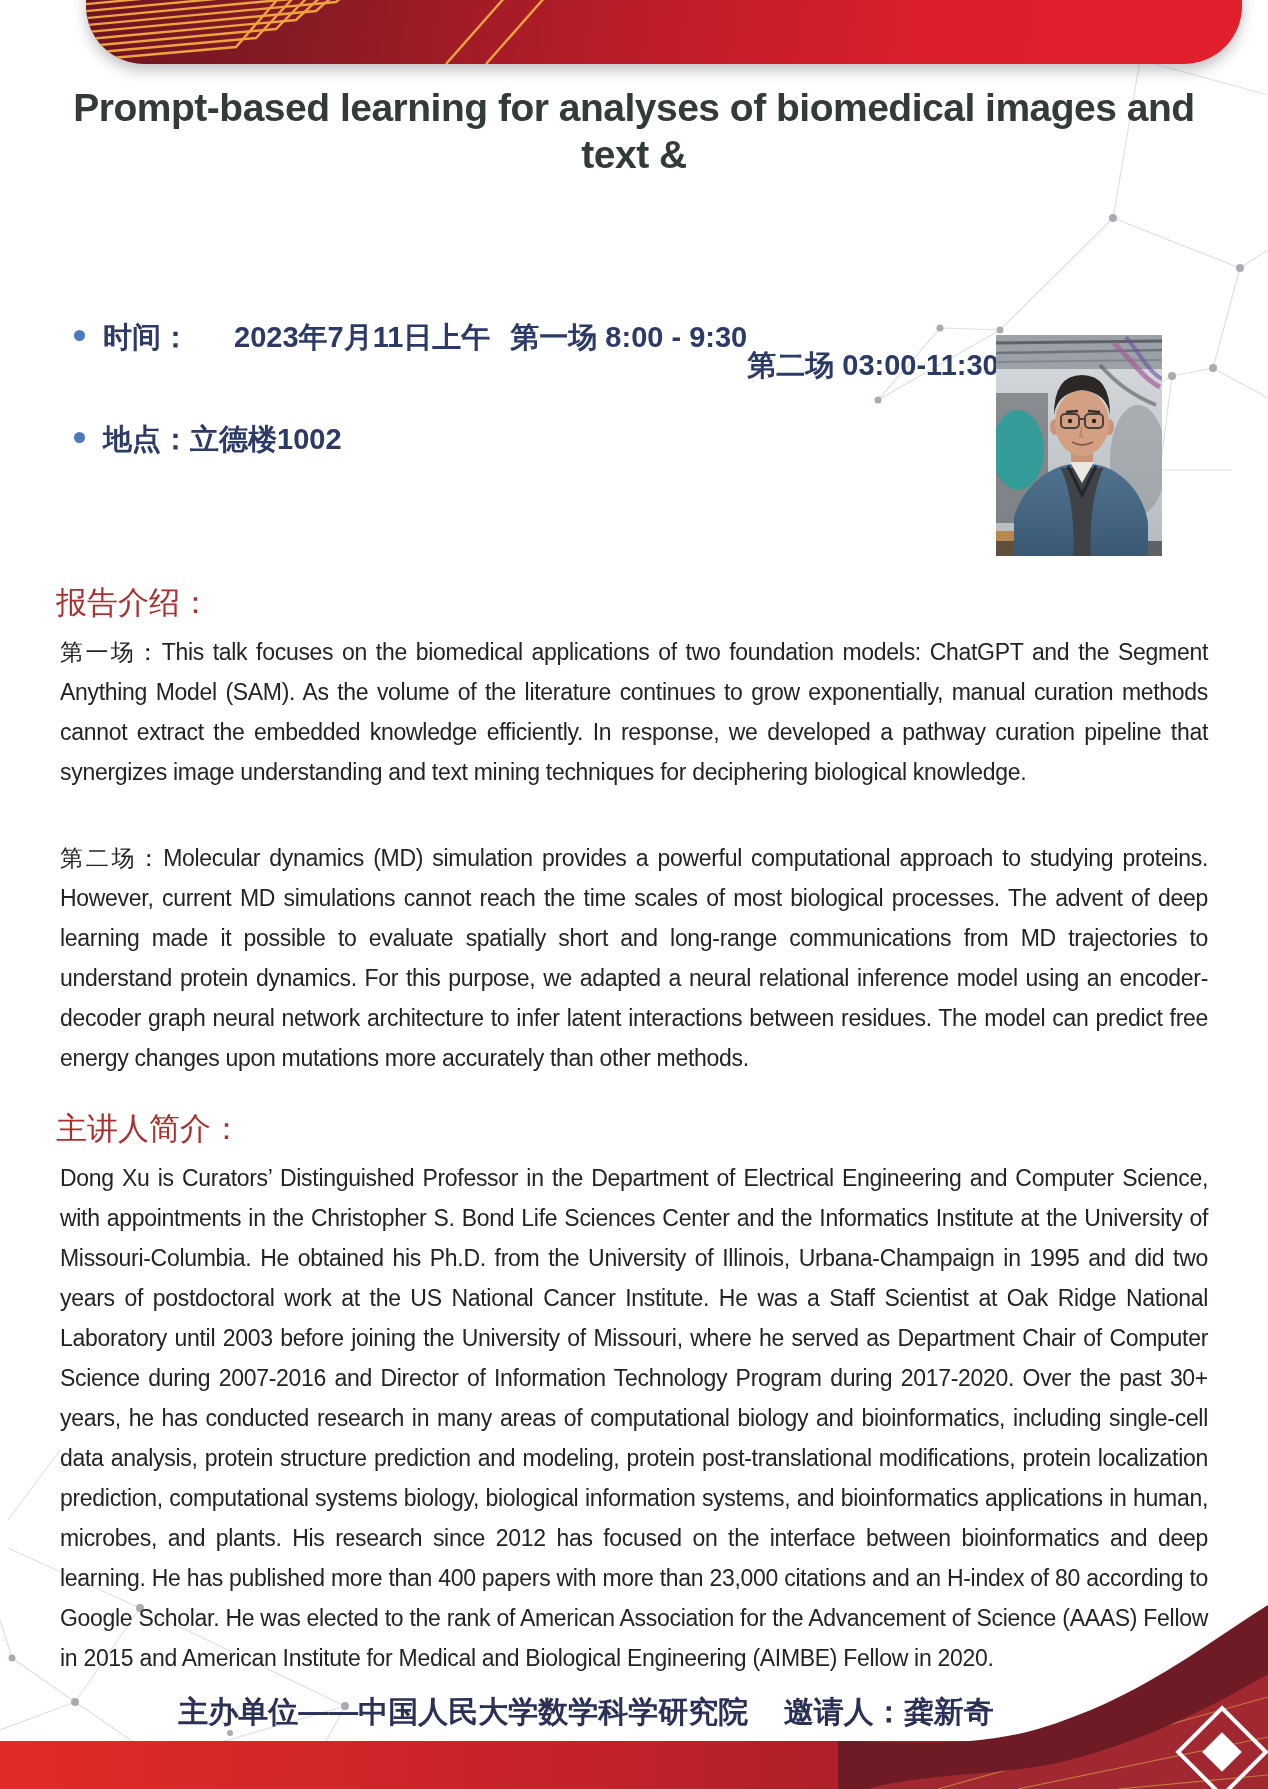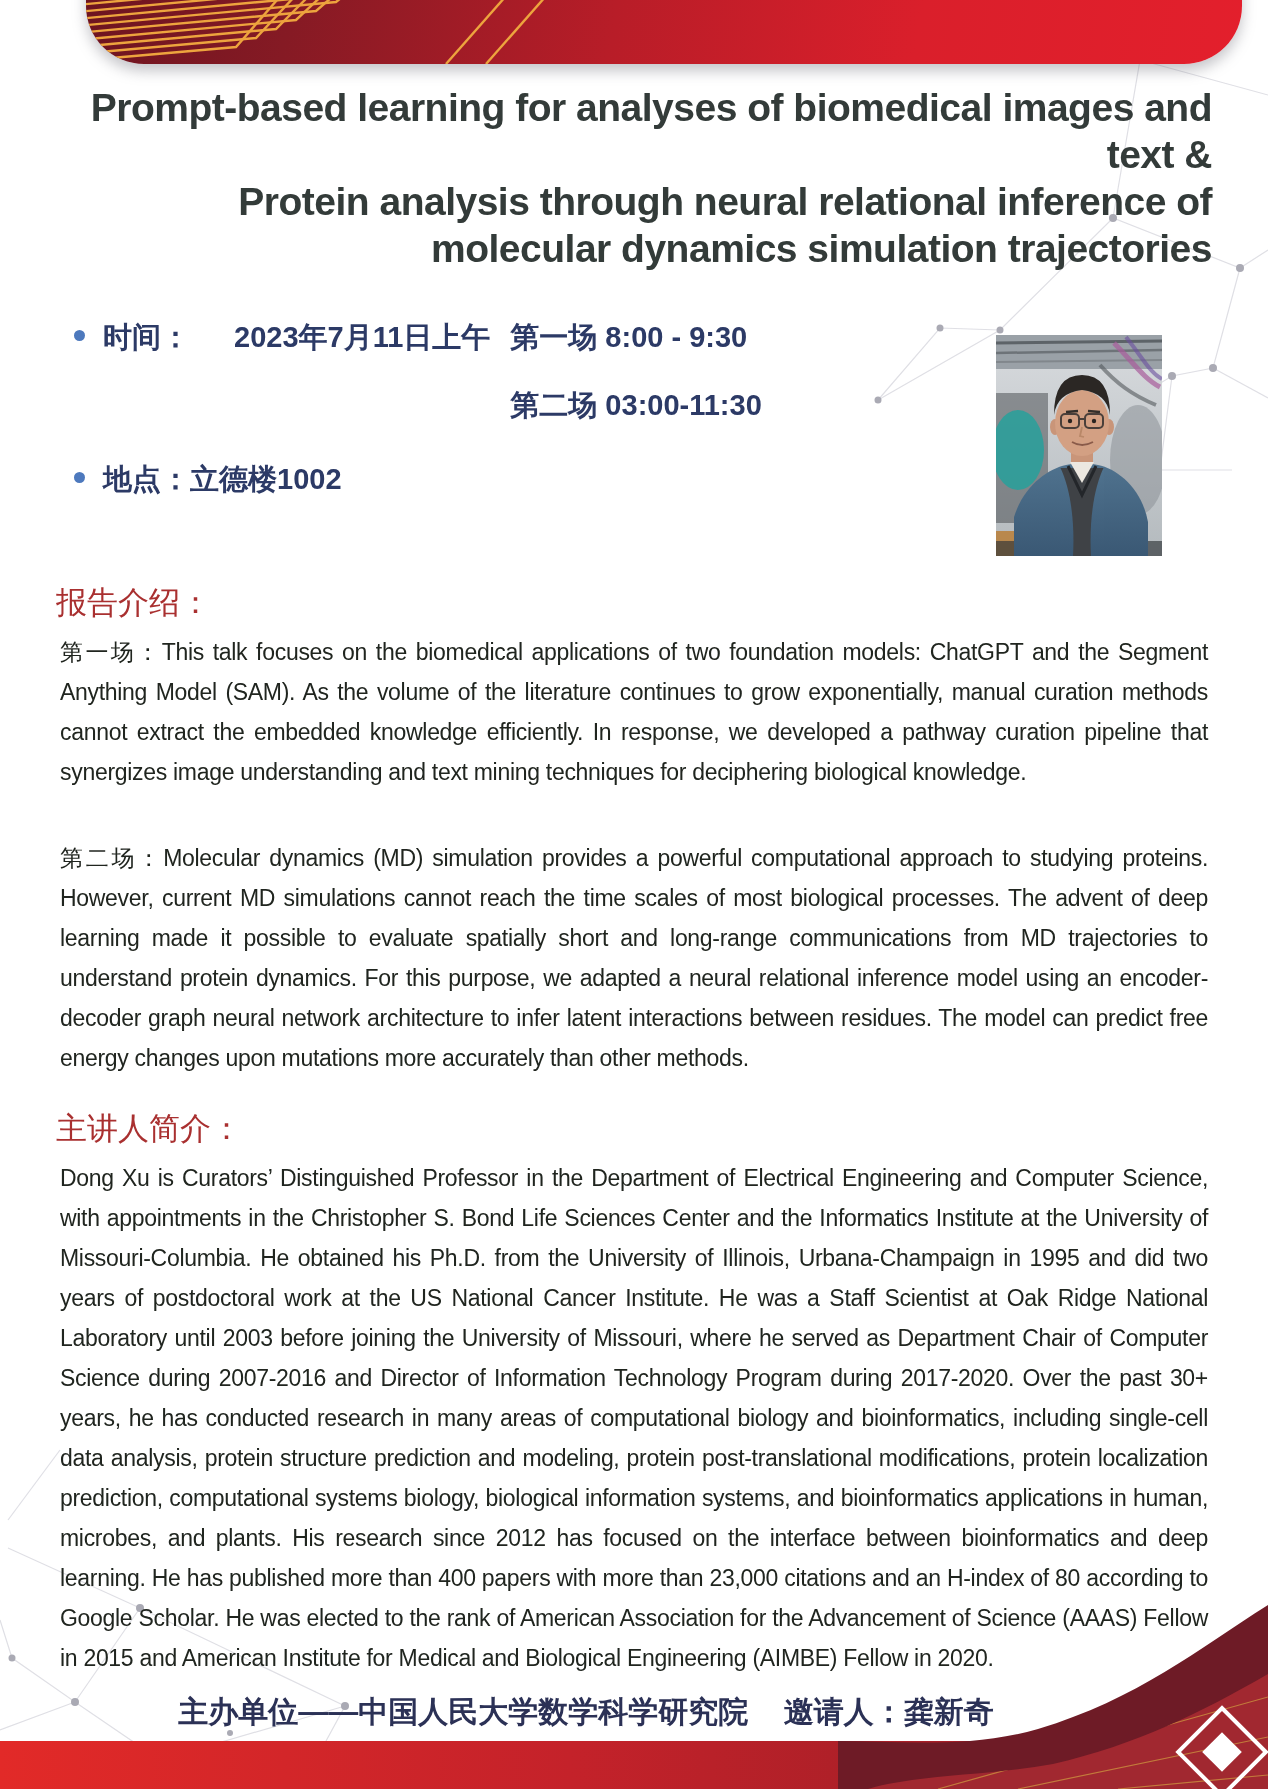--- a/index.html
+++ b/index.html
@@ -19,29 +19,29 @@
     border-radius:18px 18px 58px 58px;
     background:linear-gradient(100deg,#6d1420 0%,#851a24 18%,#b81d28 46%,#da1f2b 72%,#e31f2c 100%);
     box-shadow:0 7px 14px rgba(110,110,120,0.40);
     overflow:hidden;
   }
 
   .content { position:absolute; inset:0; z-index:3; }
 
   .title {
     position:absolute; top:84px; left:56px; right:56px;
-    text-align:right; font-weight:bold; font-size:39px; line-height:47px;
+    text-align:center; font-weight:bold; font-size:39px; line-height:47px;
     letter-spacing:-0.5px; color:#333b39;
   }
 
   .info { position:absolute; top:318px; left:66px; font-weight:bold; font-size:29px; color:#2c3a66; }
   .info-row { display:flex; align-items:flex-start; margin-bottom:34px; }
   .dot { width:11px; height:11px; border-radius:50%; background:#4d79bd; margin:12px 18px 0 8px; flex:none; }
   .info-date { margin-right:20px;margin-left:44px; }
-  .sessions { display:flex; flex-direction:column; }
+  .sessions { display:flex; flex-direction:row; }
   .sessions .s2 { margin-top:28px; }
 
   .main { position:absolute; top:584px; left:56px; right:56px; }
   .section-heading { color:#a93030; font-size:31px; font-weight:normal; line-height:38px; margin:0 0 10px 0; }
   .body-text {
     color:#20251f; font-size:23px; line-height:40px; letter-spacing:-0.3px;
     text-align:justify; margin:4px;
   }
   .para-gap { height:38px; }
   .bio-heading { margin-top:32px; }
@@ -112,21 +112,20 @@
       <path d="M360,106 L480,-30"></path>
       <path d="M400,106 L520,-30"></path>
     </g>
   </svg>
 </div>
 
 <div class="content">
 
   <div class="title">
     <div>Prompt-based learning for analyses of biomedical images and text &amp;</div>
-    <div>Protein analysis through neural relational inference of molecular dynamics simulation trajectories</div>
   </div>
 
   <div class="info">
     <div class="info-row">
       <span class="dot"></span>
       <span>时间：</span>
       <span class="info-date">2023年7月11日上午</span>
       <span class="sessions">
         <span class="s1">第一场 8:00 - 9:30</span>
         <span class="s2">第二场 03:00-11:30</span>

